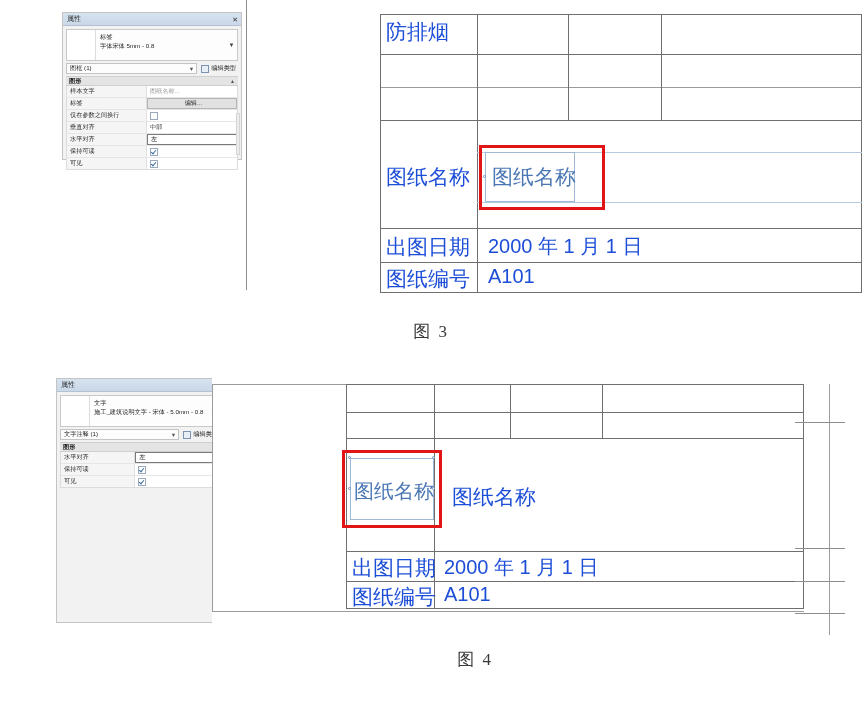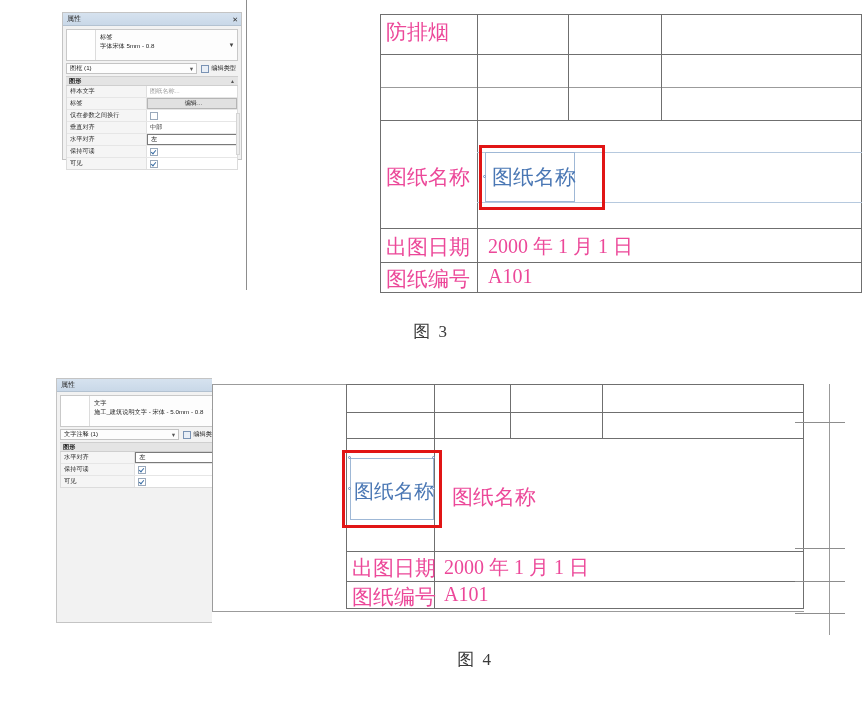--- a/index.html
+++ b/index.html
@@ -236,22 +236,22 @@
     position: absolute;
     background: #8d8d8d;
   }
   .tbl-line {
     position: absolute;
     background: #6f6f6f;
   }
   .tbl-line.thin { background: #9b9b9b; }
   .cell-text {
     position: absolute;
-    font-family: Liberation Serif, serif;
-    color: #ec4899;
+    font-family: Liberation Sans, sans-serif;
+    color: #1d4ed8;
     white-space: nowrap;
   }
 
   
   .sel-box {
     position: absolute;
     border: 1px solid #9fb8d6;
     box-sizing: border-box;
   }
   .sel-text {

